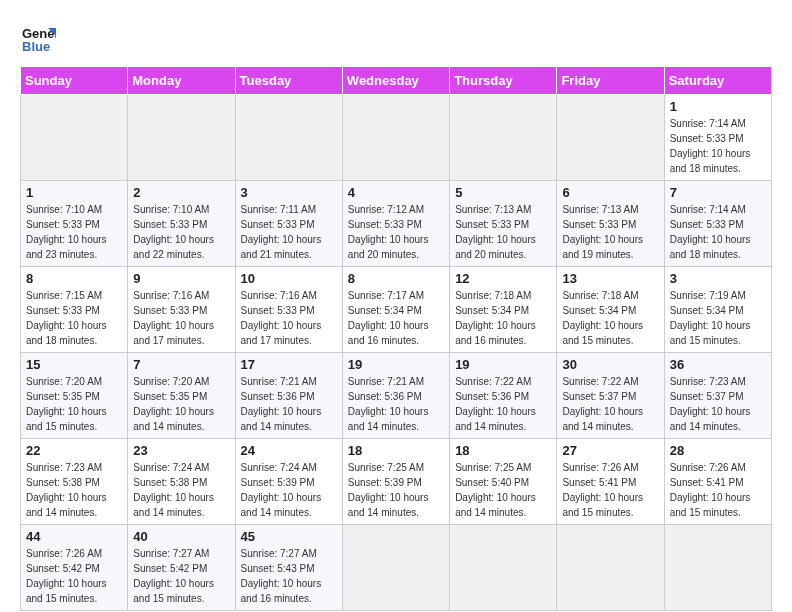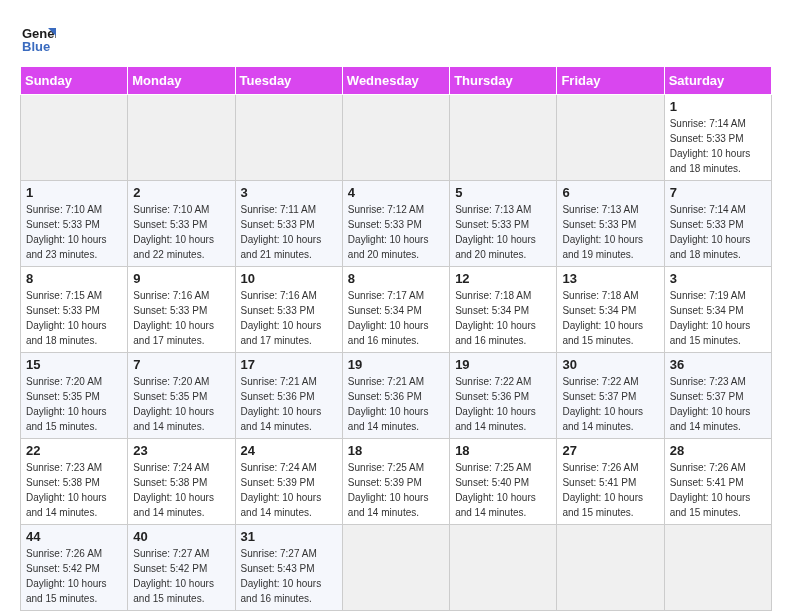--- a/index.html
+++ b/index.html
@@ -250,21 +250,21 @@
       <tr>
         <td>
           <span class="day-number">44</span>
           <div class="day-info">Sunrise: 7:26 AM<br>Sunset: 5:42 PM<br>Daylight: 10 hours<br>and 15 minutes.</div>
         </td>
         <td>
           <span class="day-number">40</span>
           <div class="day-info">Sunrise: 7:27 AM<br>Sunset: 5:42 PM<br>Daylight: 10 hours<br>and 15 minutes.</div>
         </td>
         <td>
-          <span class="day-number">31</span>
+          <span class="day-number">45</span>
           <div class="day-info">Sunrise: 7:27 AM<br>Sunset: 5:43 PM<br>Daylight: 10 hours<br>and 16 minutes.</div>
         </td>
         <td class="empty"></td>
         <td class="empty"></td>
         <td class="empty"></td>
         <td class="empty"></td>
       </tr>
     </tbody>
 </table>
 

